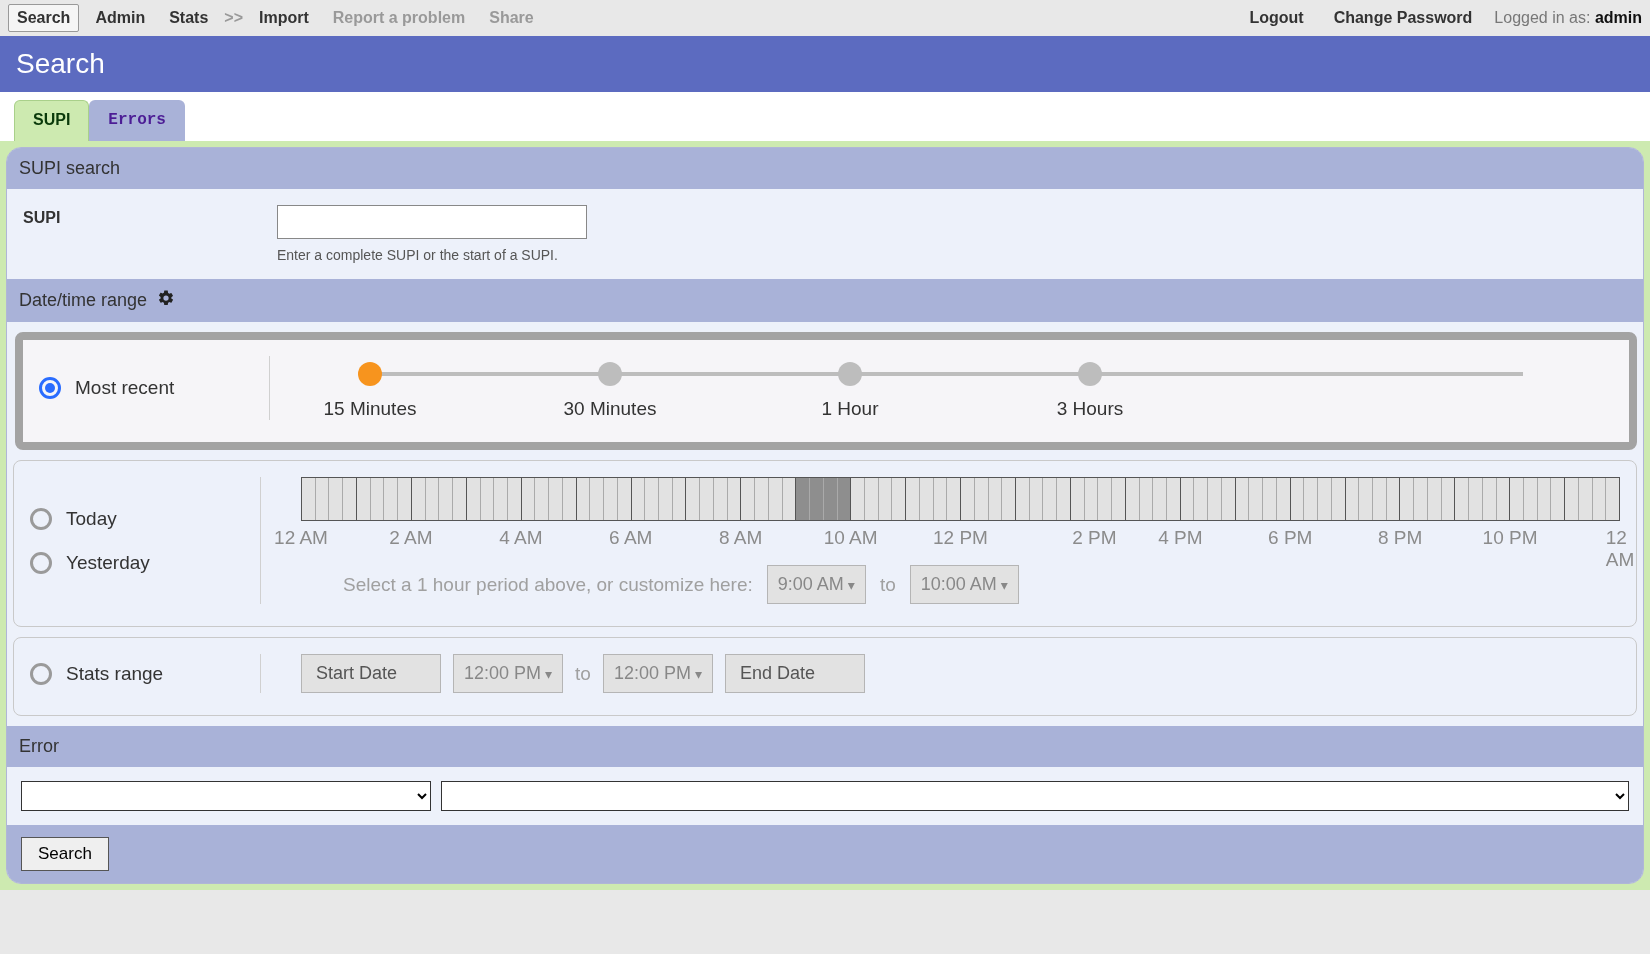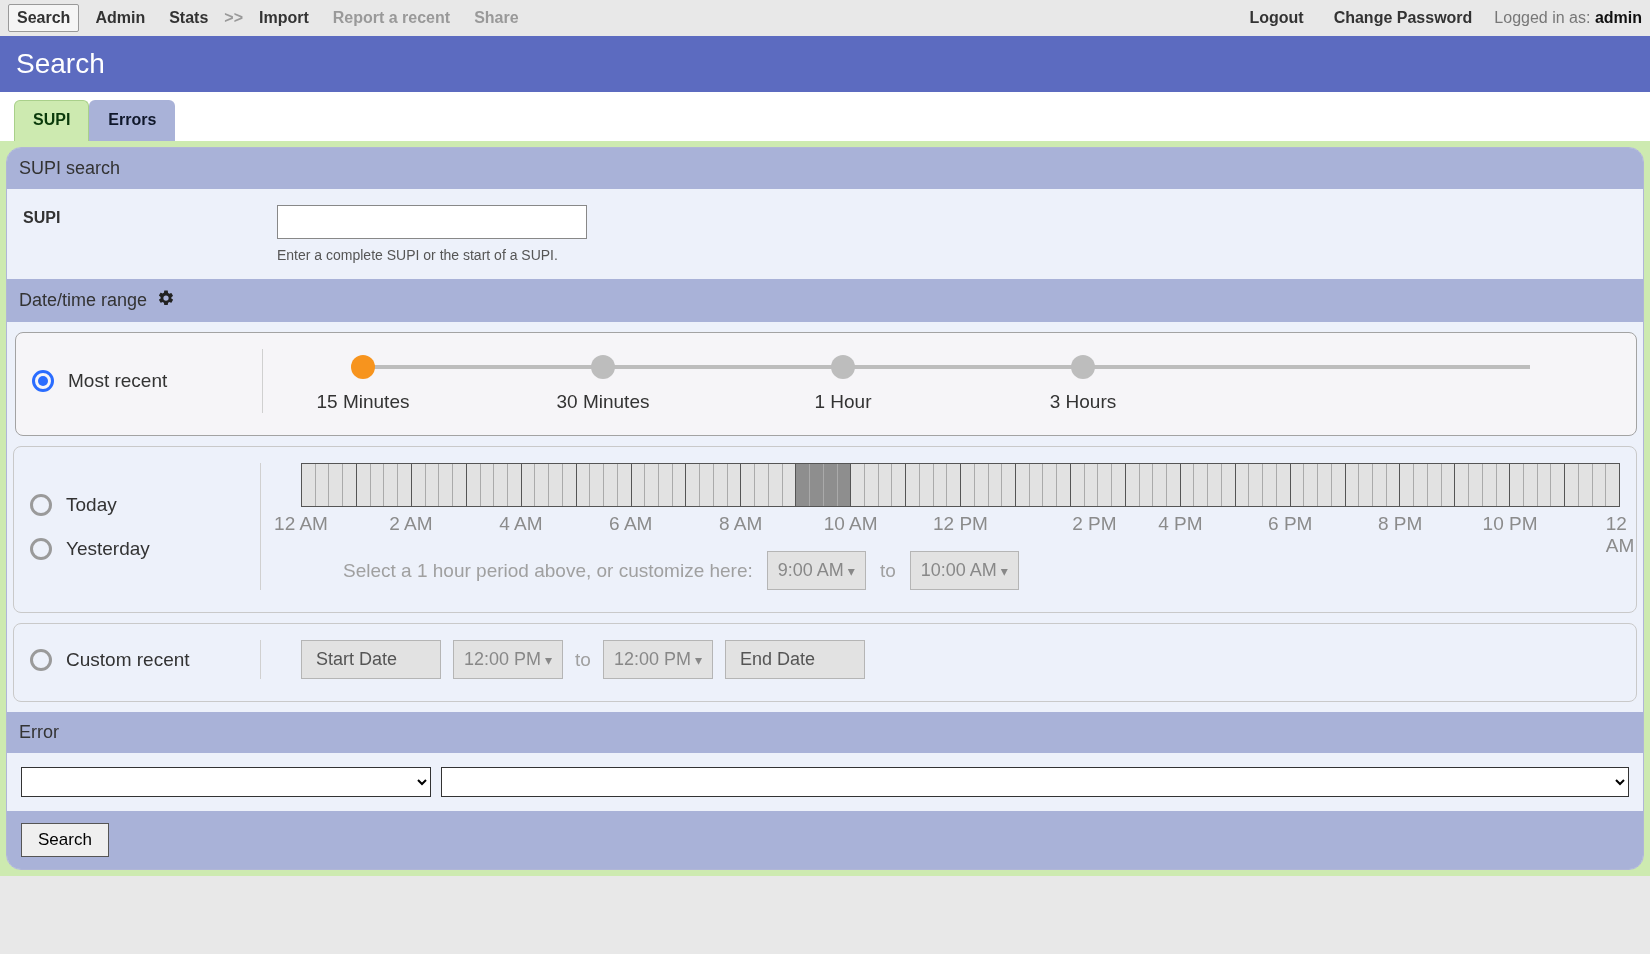--- a/index.html
+++ b/index.html
@@ -16,39 +16,39 @@
 .logged-in { color: #777; }
 .logged-in b { color: #111; }
 
 
 .page-header { background: #5c6bc0;  color: #fff; padding: 12px 16px; font-size: 28px; font-weight: 500; }
 
 
 .tabs { display: flex; align-items: flex-end; background: #fff; padding: 8px 0 0 14px; gap: 0; }
 .tab { padding: 10px 18px 12px; border: 1px solid transparent; border-bottom: none; border-top-left-radius: 6px; border-top-right-radius: 6px; font-weight: 700; cursor: pointer; }
 .tab.active { background: #cdeab0; border-color: #a9d08a; color: #0a3a0a; }
-.tab.inactive { background: #a9b2d8; color: #0f172a; }
+.tab.inactive { background: #a9b2d8; color: #4c1d95; font-family: Liberation Mono, monospace; }
 
 
 .content { background: #cdeab0; padding: 6px; }
 .card { border: 1px solid #b0b6d6; border-radius: 15px; overflow: hidden; background: #edf1fa; }
 
 .section-head { background: #a9b2d8; color: #333; padding: 10px 12px; font-size: 18px; display: flex; align-items: center; gap: 10px; }
 .section-head.lighter { background: #a9b2d8; }
 .gear-icon svg { width: 18px; height: 18px; }
 
 .section-body { padding: 16px 16px; }
 .form-row { display: flex; align-items: flex-start; gap: 24px; }
 .form-label { font-weight: 700; width: 230px; padding-top: 4px; }
 .form-control { width: 310px; height: 34px; border: 1px solid #888; background: #fff; padding: 4px 6px; font-size: 15px; }
 .form-hint { color: #555; font-size: 14px; margin-top: 8px; }
 
 
 .dtr-zone { margin: 10px 6px; border: 1px solid #c9c9c9; border-radius: 8px; padding: 16px 16px 22px; background: #edf1fa; }
-.dtr-zone.selected { border: 1px solid #a3a3a3; background: #f6f5f8; margin-left: 8px; }
+.dtr-zone.selected { border: 8px solid #a3a3a3; background: #f6f5f8; margin-left: 8px; }
 .opt-row { display: flex; align-items: center; }
 .opt-left { width: 230px; display: flex; flex-direction: column; gap: 22px; }
 .opt-left-row { display: flex; align-items: center; gap: 14px; }
 .radio { appearance: none; width: 22px; height: 22px; border: 3px solid #2a6cff; border-radius: 50%; cursor: pointer; position: relative; }
 .radio:checked::after { content: ""; position: absolute; inset: 3px; background: #2a6cff; border-radius: 50%; }
 .radio.unselected { border-color: #9a9a9a; }
 .opt-label { font-size: 19px; }
 
 .vdiv { width: 1px; background: #d0d0d0; align-self: stretch; margin-right: 40px; }
 .opt-right { flex: 1; }
@@ -94,21 +94,21 @@
 </head>
 <body>
 
 <div class="topnav">
   <div class="topnav-left">
     <a class="active">Search</a>
     <a>Admin</a>
     <a>Stats</a>
     <span class="chev">&gt;&gt;</span>
     <a>Import</a>
-    <a class="muted">Report a recent</a>
+    <a class="muted">Report a problem</a>
     <a class="muted">Share</a>
   </div>
   <div class="topnav-right">
     <a>Logout</a>
     <a>Change Password</a>
     <span class="logged-in">
       <span>Logged in as: </span><b>admin</b>
     </span>
   </div>
 </div>
@@ -371,21 +371,21 @@
           </div>
         </div>
       </div>
     </div>
 
     <div class="dtr-zone">
       <div class="opt-row">
         <div class="opt-left">
           <div class="opt-left-row">
               <input type="radio" class="radio unselected" style="">
-              <span class="opt-label">Custom recent</span>
+              <span class="opt-label">Stats range</span>
             </div>
         </div>
         <div class="vdiv"></div>
         <div class="opt-right">
           <div class="custom-controls">
             <button class="date-btn">Start Date</button>
             <div class="sel">
                 <span>12:00 PM</span>
                 <span class="caret">▾</span>
               </div>

